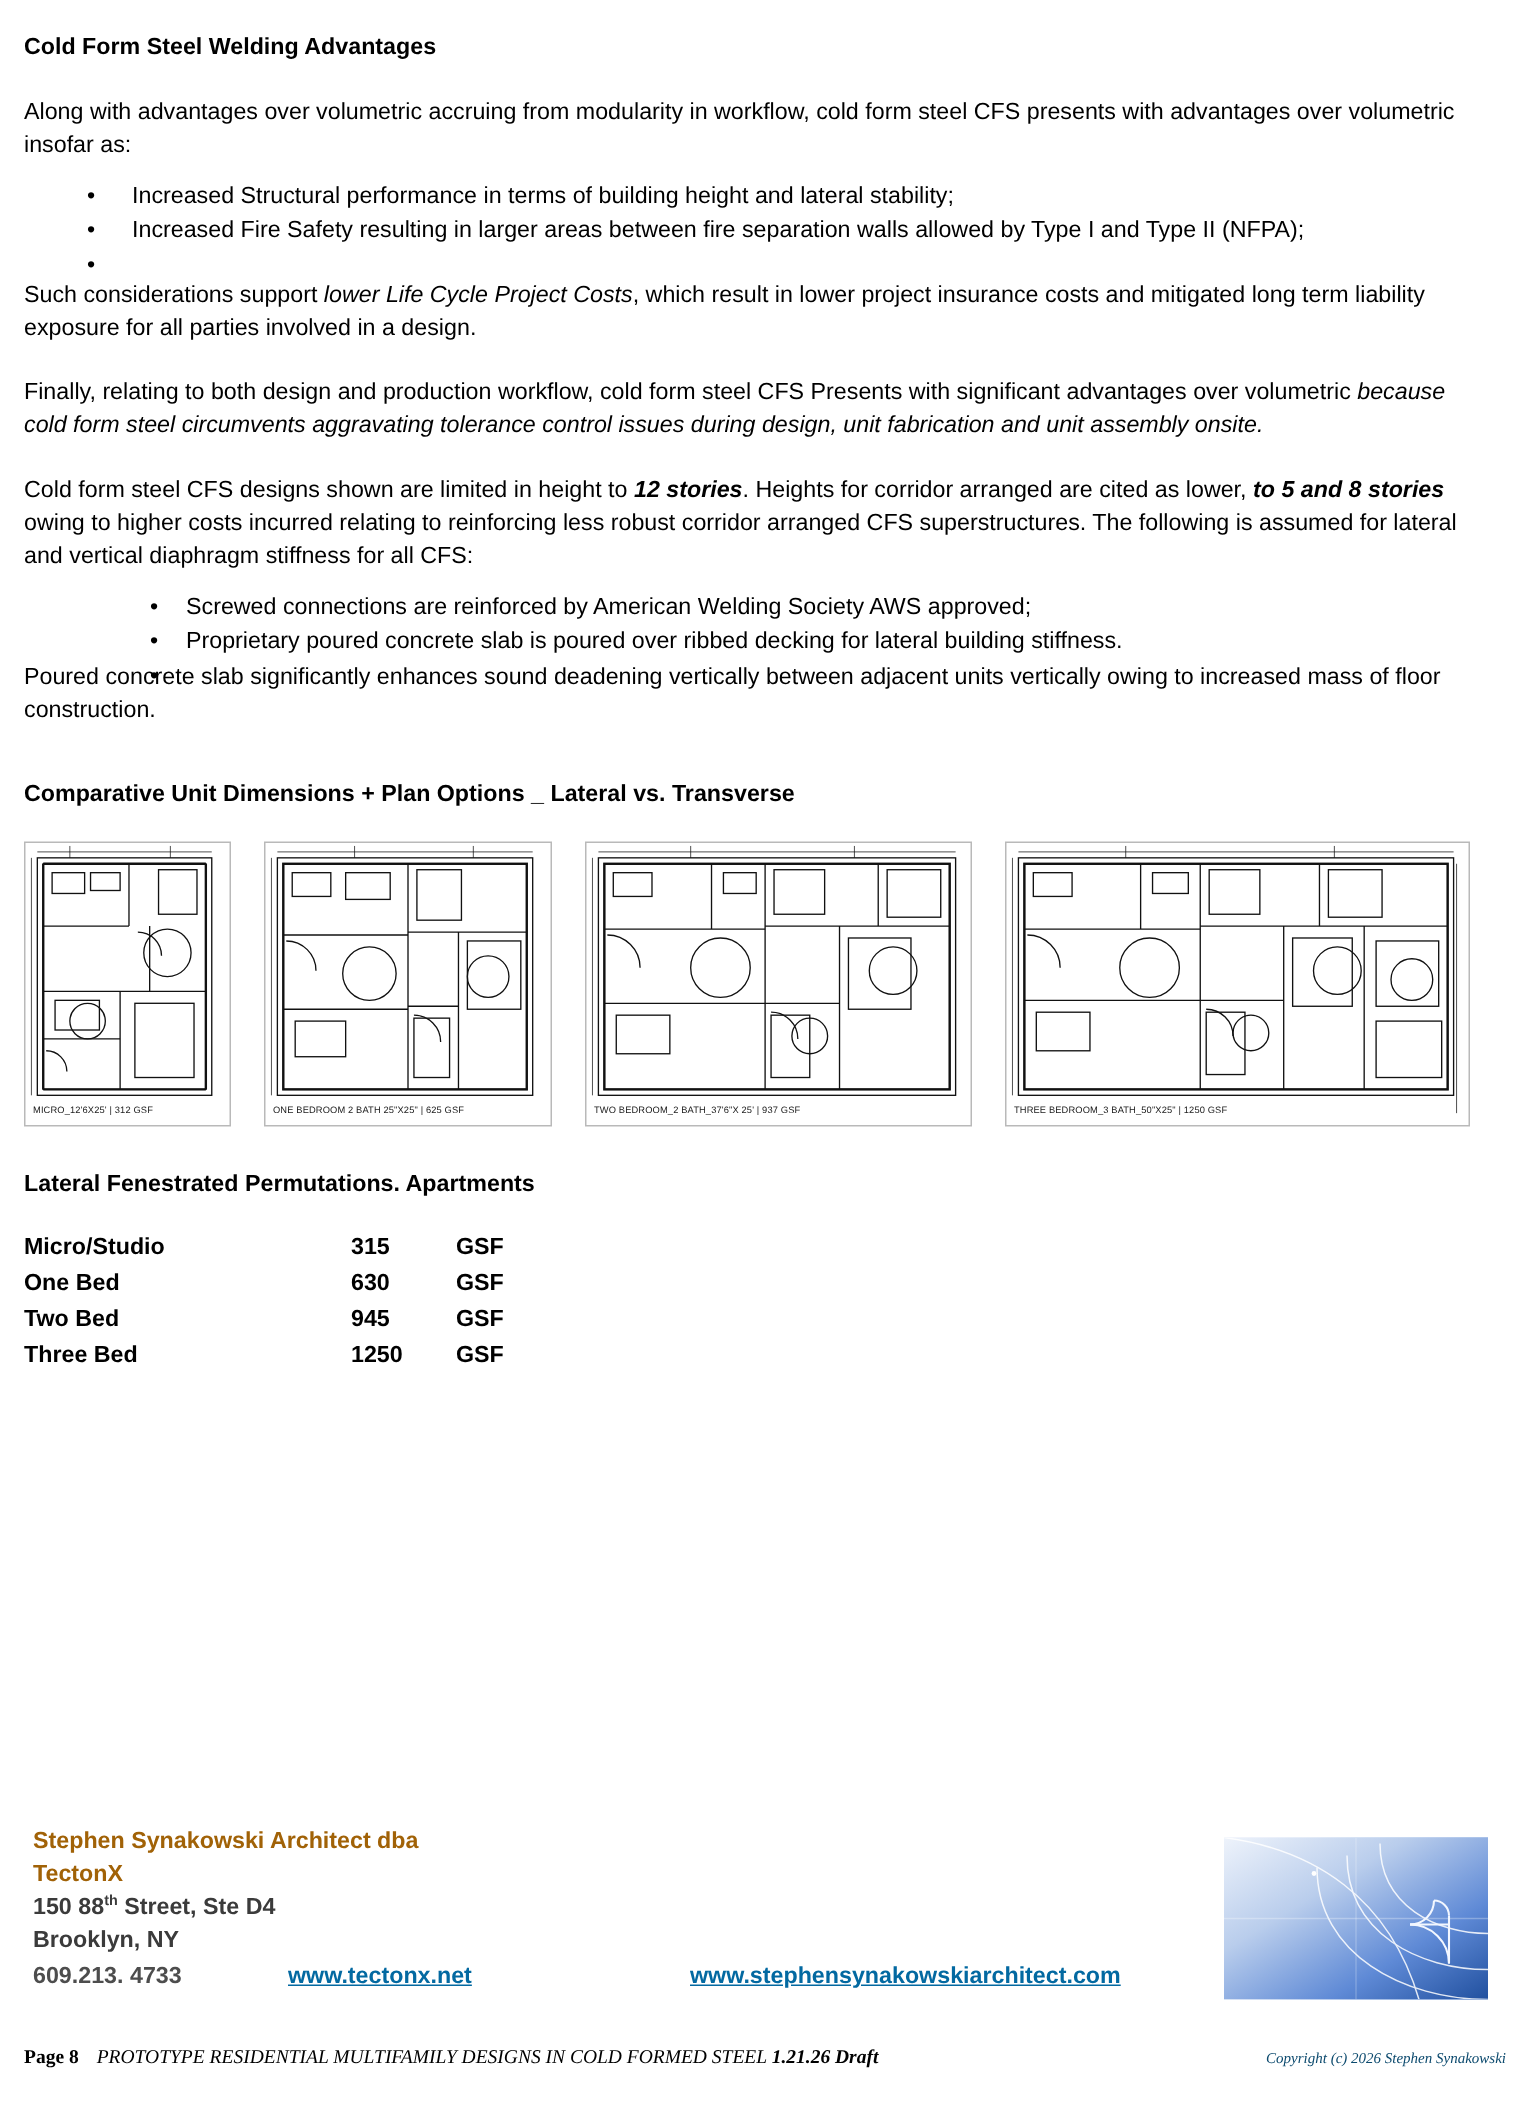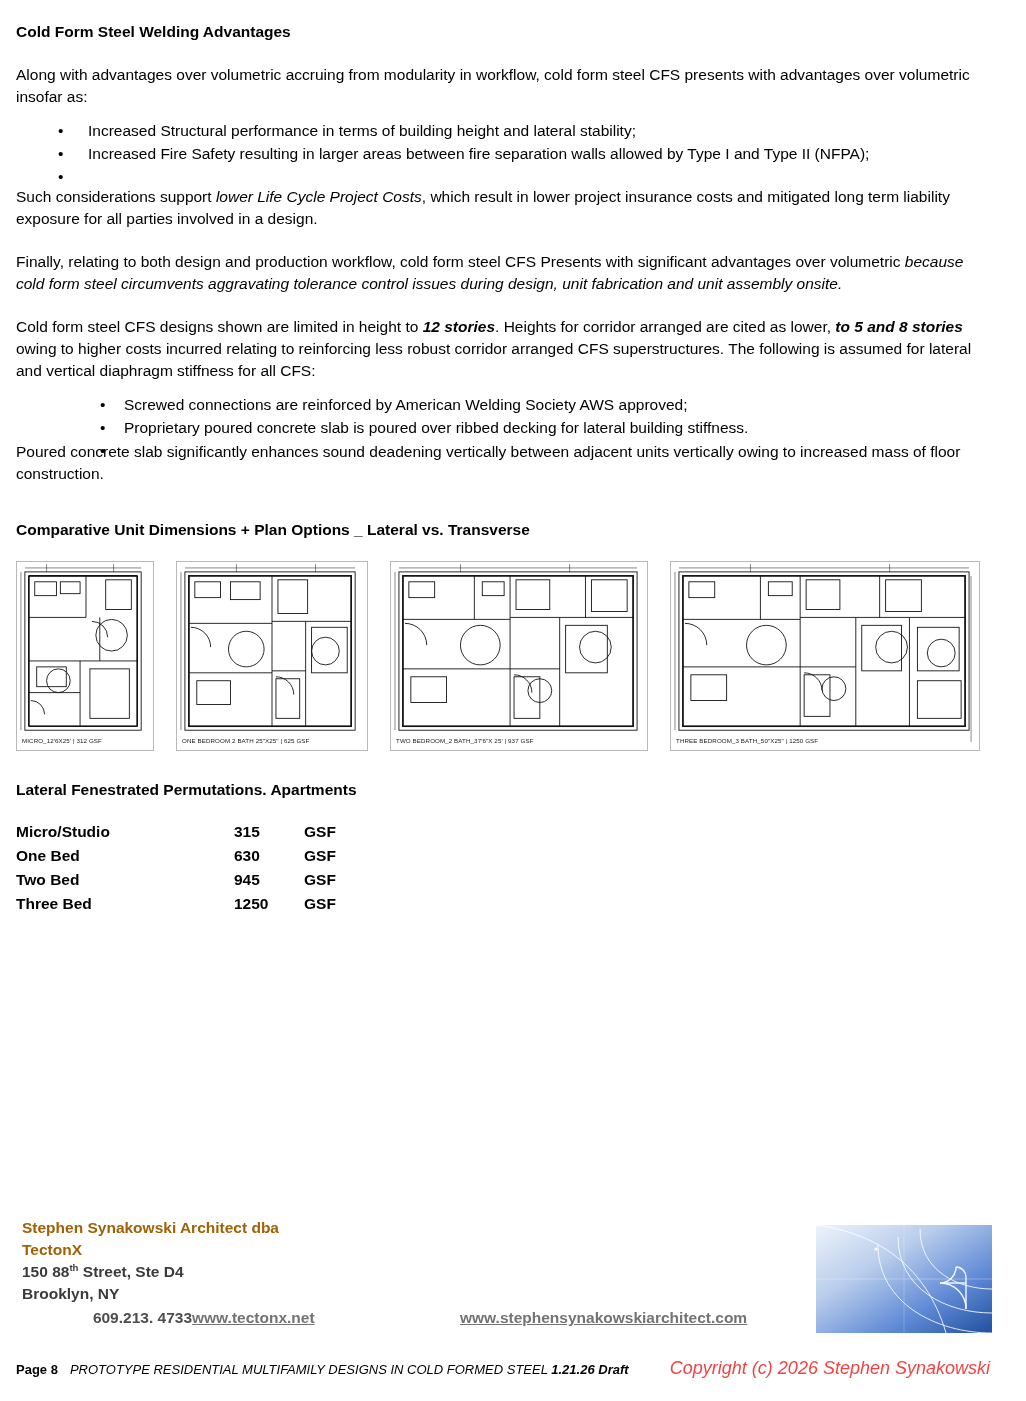--- a/index.html
+++ b/index.html
@@ -137,62 +137,63 @@
   }
   .company .dark { color: #a16207; }
   .contact-row {
     margin-top: 4px;
     font-size: 15.5px;
     font-weight: bold;
     color: #4d4d4d;
     display: flex;
     align-items: baseline;
   }
-  .contact-row .phone { width: 170px; text-align: right; }
+  .contact-row .phone { width: 170px; }
   .contact-row a {
-    color: #737373;
+    color: #0369a1;
     text-decoration: underline;
     margin-top: 44px;
   }
   .contact-row .web1 { width: 268px; }
 
   .logo {
     position: absolute;
     right: 18px;
     bottom: -6px;
     width: 176px;
     height: 108px;
     background: linear-gradient(120deg, #e9eef9 0%, #cfdcf3 22%, #8fb0e4 52%, #4d7fd0 78%, #2f63bd 100%);
     overflow: hidden;
   }
   .logo svg { display:block; width:100%; height:100%; }
 
   .page-footer {
     position: absolute;
     left: 16px;
-    right: 36px;
+    right: 22px;
     bottom: 22px;
     display: flex;
     align-items: baseline;
     font-size: 13px;
+    font-family: Liberation Serif, serif;
   }
   .page-footer .pg {
     font-weight: bold;
     margin-right: 12px;
   }
   .page-footer .doc-title {
     font-style: italic;
     flex: 0 0 auto;
   }
   .page-footer .doc-title .b { font-weight: bold; font-style: italic; }
   .page-footer .copy {
     margin-left: auto;
     font-style: italic;
-    color: #ef4444;
-    font-size: 18px;
+    color: #0c4a6e;
+    font-size: 10px;
   }
 </style>
 </head>
 <body>
 
 <div class="page">
   <div class="content">
 
     <h1 class="section-title">Cold Form Steel Welding Advantages</h1>
 

